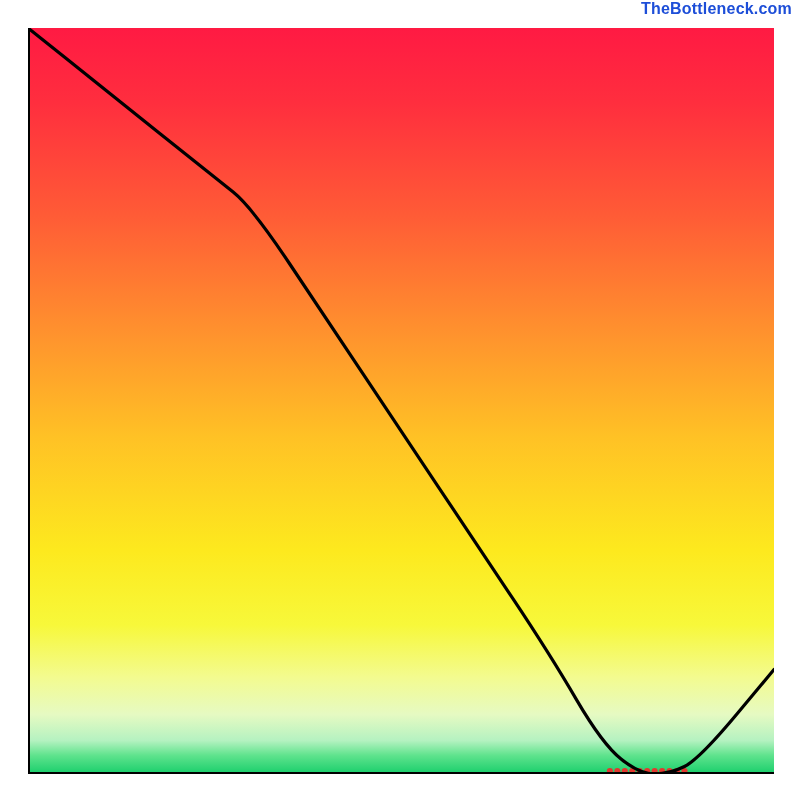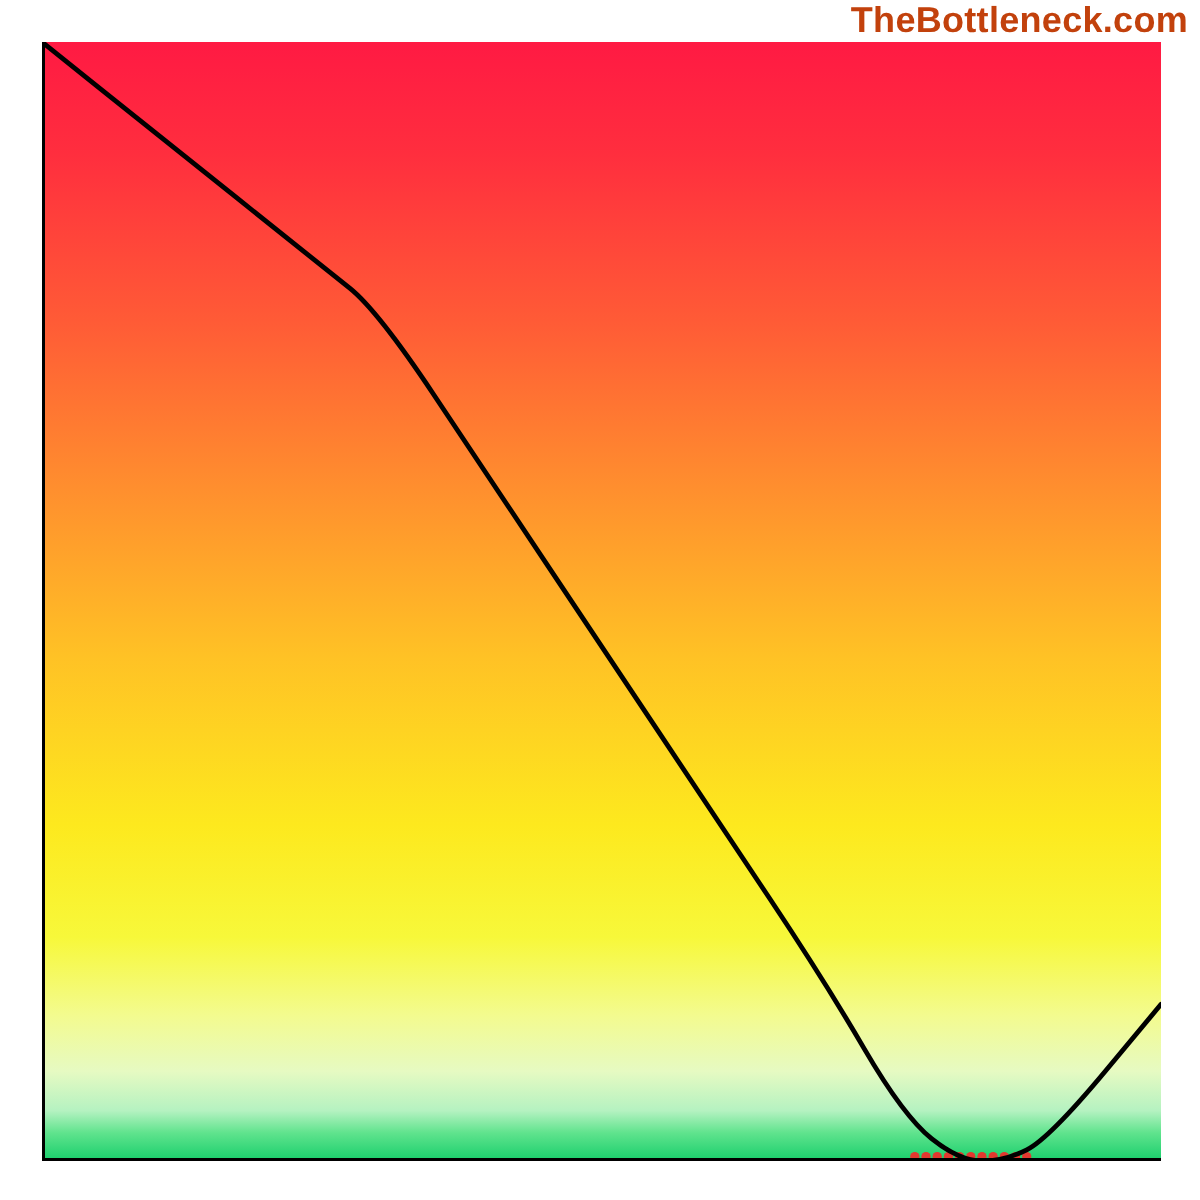--- a/index.html
+++ b/index.html
@@ -13,23 +13,23 @@
   }
   .container {
     position: relative;
     width: 800px;
     height: 800px;
   }
   .watermark {
     position: absolute;
     top: 0;
     right: 8px;
-    font-size: 24px;
+    font-size: 16px;
     font-weight: bold;
-    color: #c2410c;
+    color: #1d4ed8;
     letter-spacing: 0.2px;
     z-index: 10;
   }
   .plot {
     position: absolute;
     left: 28px;
     top: 28px;
     width: 746px;
     height: 746px;
   }

